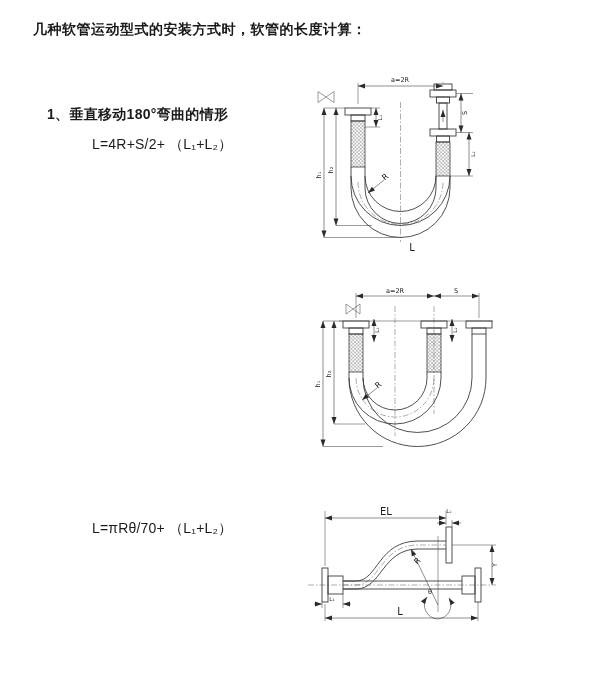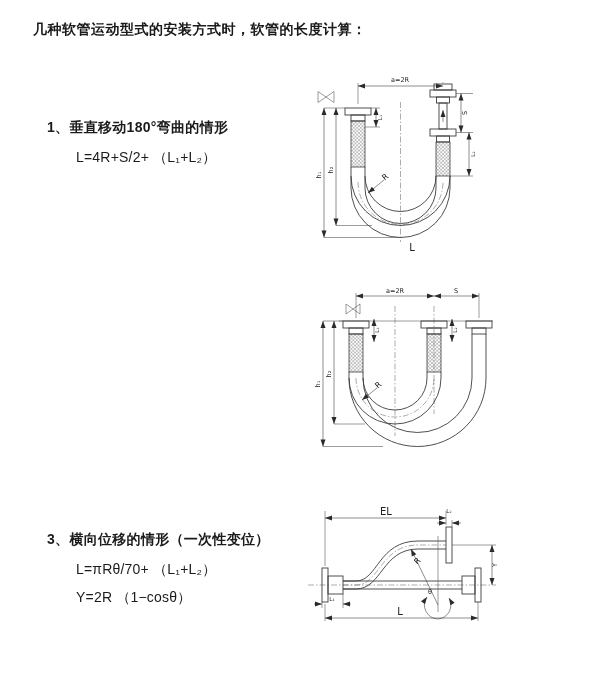--- a/index.html
+++ b/index.html
@@ -8,22 +8,22 @@
     font-family:"Liberation Sans","DejaVu Sans",sans-serif;color:#1b1b1b;
   }
   .title{
     position:absolute;left:33px;top:21px;font-size:14px;font-weight:bold;
     letter-spacing:.5px;white-space:nowrap;
   }
   .section{position:absolute;left:47px;}
   .sec1{top:102px}
   .sec2{top:304px}
   .sec3{top:514px}
-  .heading{font-size:14px;font-weight:bold;margin:17px 0 6px 0;white-space:nowrap;letter-spacing:.3px}
-  .formula{font-size:14px;line-height:28px;margin-left:29px;white-space:nowrap;letter-spacing:.2px}
+  .heading{font-size:14px;font-weight:bold;margin:4px 0 6px 0;white-space:nowrap;letter-spacing:.3px}
+  .formula{font-size:14px;line-height:28px;margin-left:45px;white-space:nowrap;letter-spacing:.2px}
   .diag{position:absolute;}
   .d1{left:310px;top:70px}
   .d2{left:313px;top:286px}
   .d3{left:300px;top:500px}
   svg{display:block}
   svg .ln{stroke:#3c3c3c;stroke-width:.9;fill:none}
   svg .thin{stroke:#4a4a4a;stroke-width:.55;fill:none}
   svg .dim{stroke:#2f2f2f;stroke-width:.55;fill:none}
   svg .cl{stroke:#5a5a5a;stroke-width:.5;fill:none;stroke-dasharray:6 2 1.5 2}
   svg .braid{stroke:#3c3c3c;stroke-width:.8}
@@ -224,23 +224,21 @@
       <text class="lab-sm" x="144" y="44" transform="rotate(-90 144 44)" text-anchor="middle">L₂</text>
     </g>
 
     <g>
       <line class="dim" x1="64" y1="102" x2="49" y2="114" marker-end="url(#ar2)"></line>
       <text class="lab-md" x="67" y="101" transform="rotate(-40 67 101)" text-anchor="middle">R</text>
     </g>
   </svg>
 
   <div class="section sec3">
-    <div class="heading">3、横向位移的情形（一次性变位）</div>
     <div class="formula">L=πRθ/70+ （L₁+L₂）</div>
-    <div class="formula">Y=2R （1−cosθ）</div>
   </div>
 
   <svg class="diag d3" width="210" height="160" viewBox="0 0 210 160">
     <defs>
       <marker id="ar3" viewBox="0 0 8 6" markerWidth="8" markerHeight="6" refX="7.5" refY="3" orient="auto-start-reverse" markerUnits="userSpaceOnUse">
         <path d="M0.5,0.5 L7.5,3 L0.5,5.5 Z" fill="#2a2a2a"></path>
       </marker>
     </defs>
 
     <line class="cl" x1="8" y1="85" x2="196" y2="85"></line>

